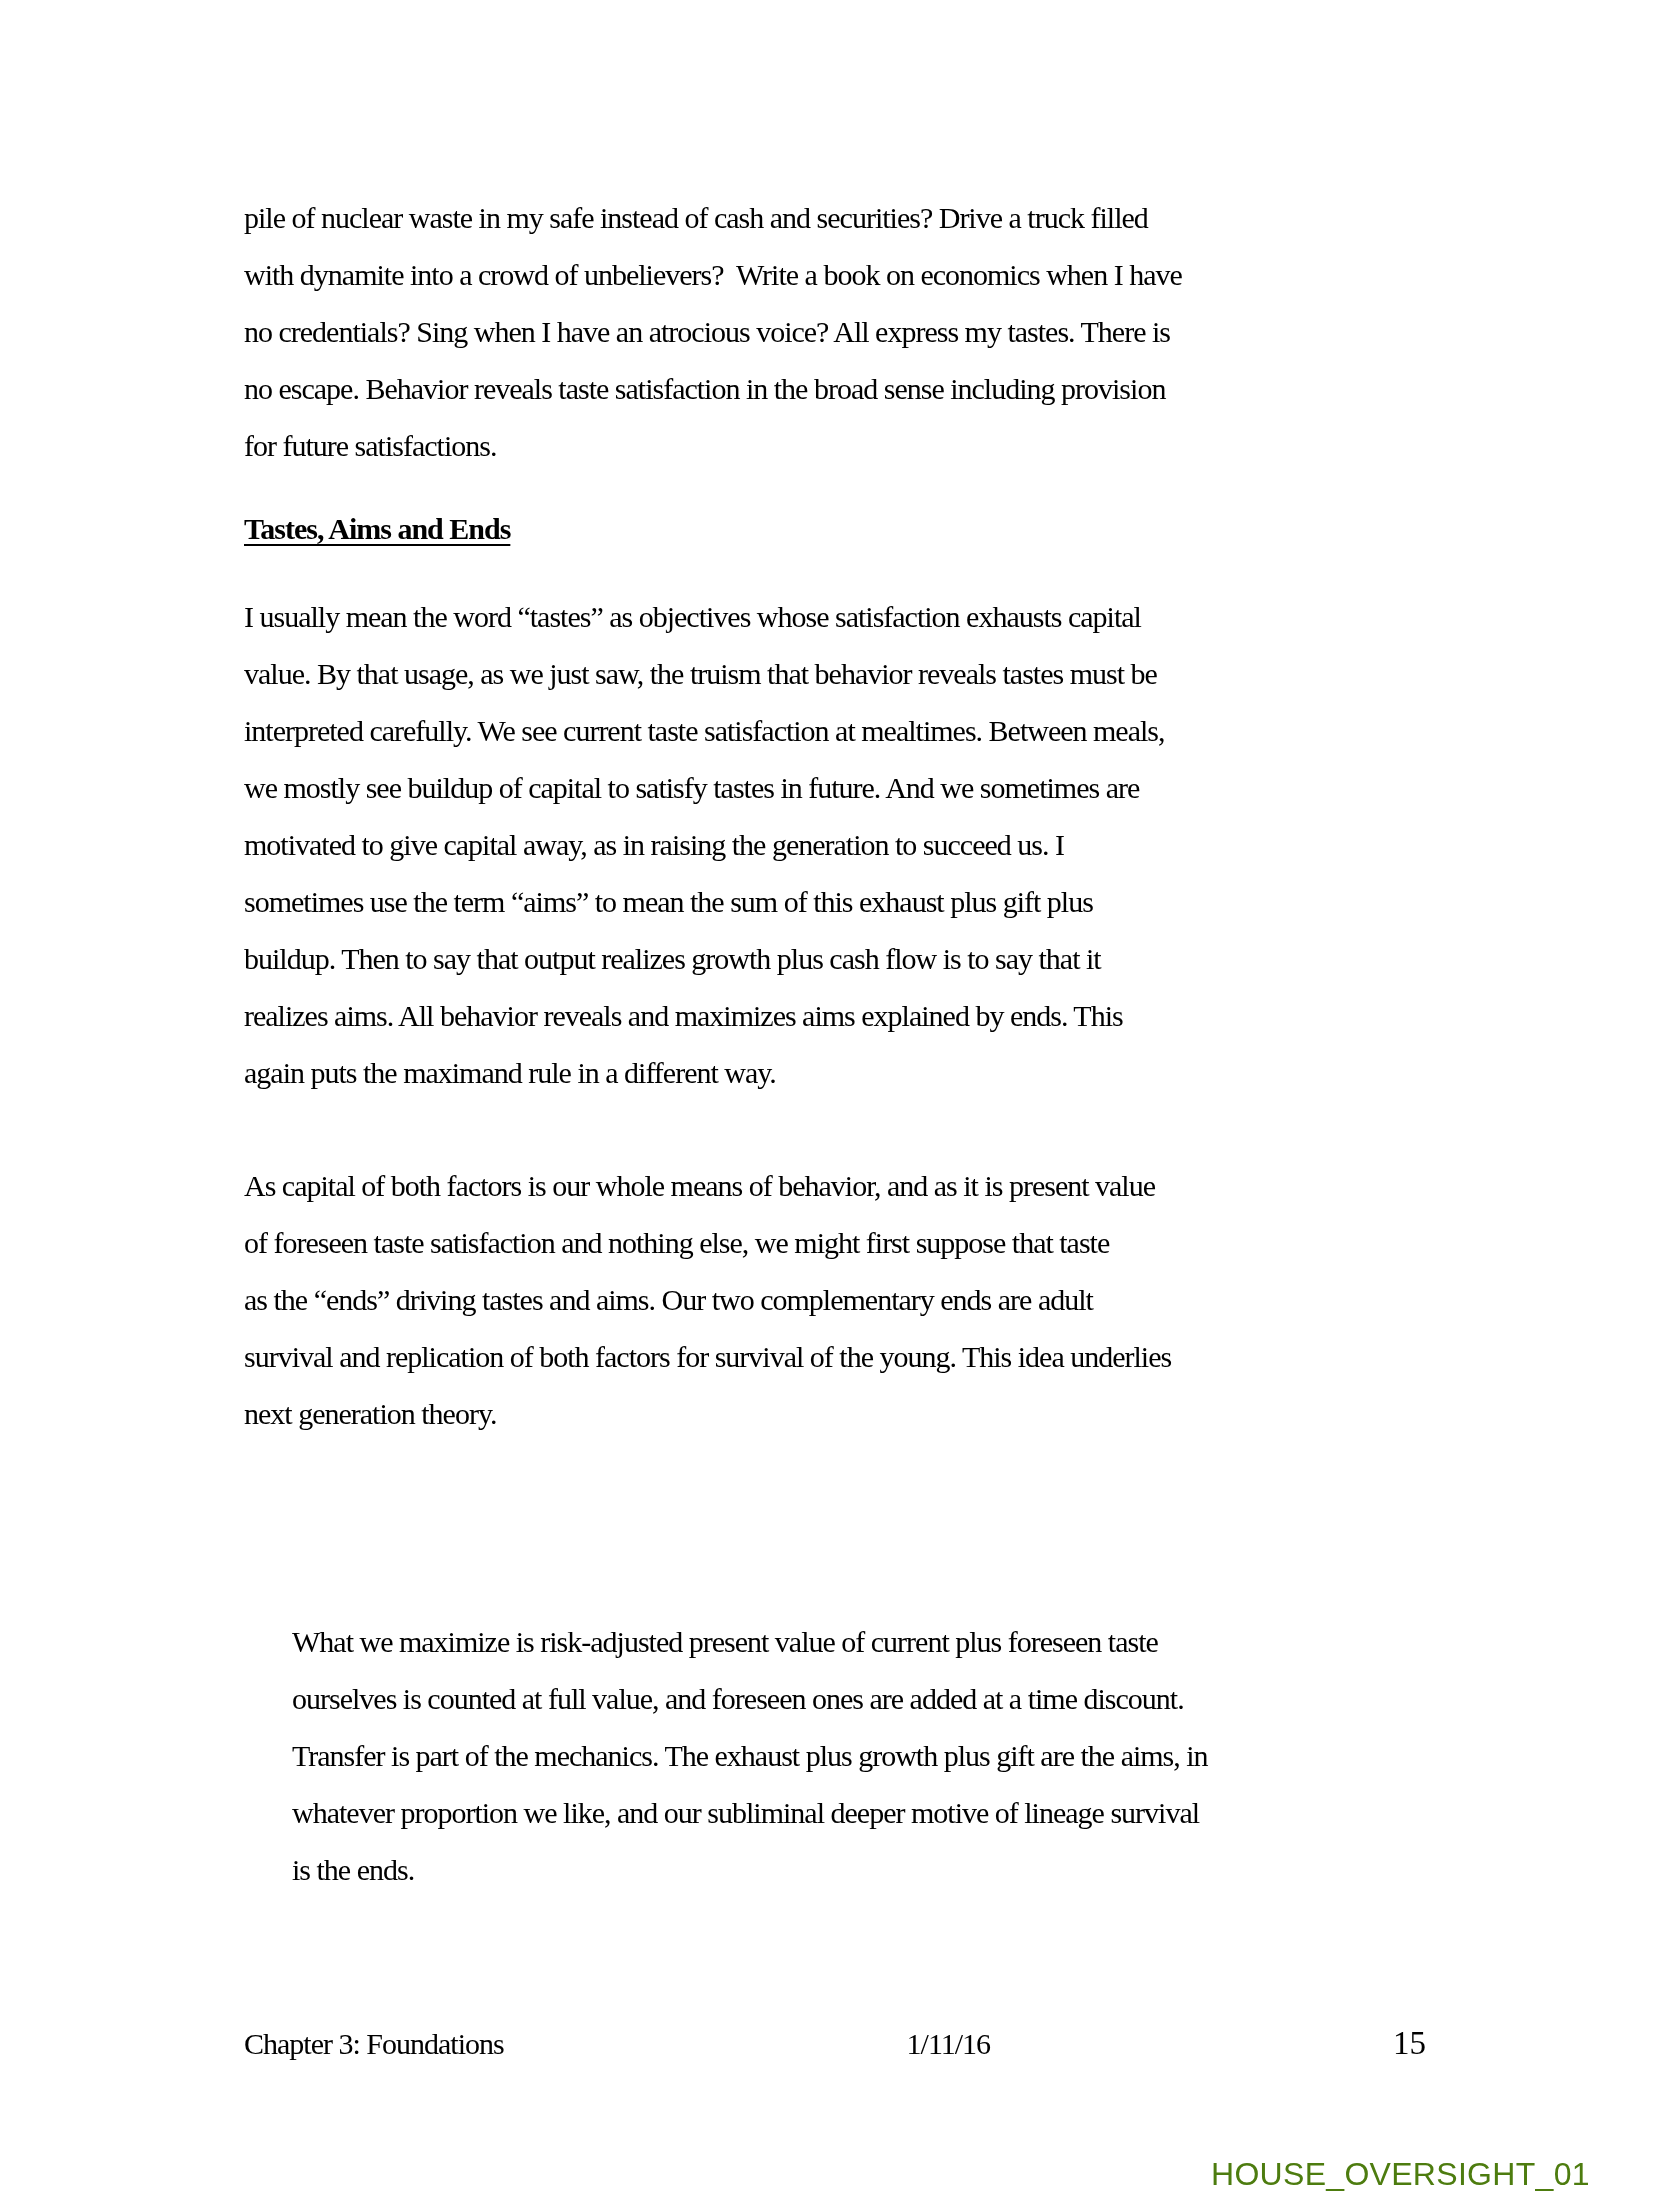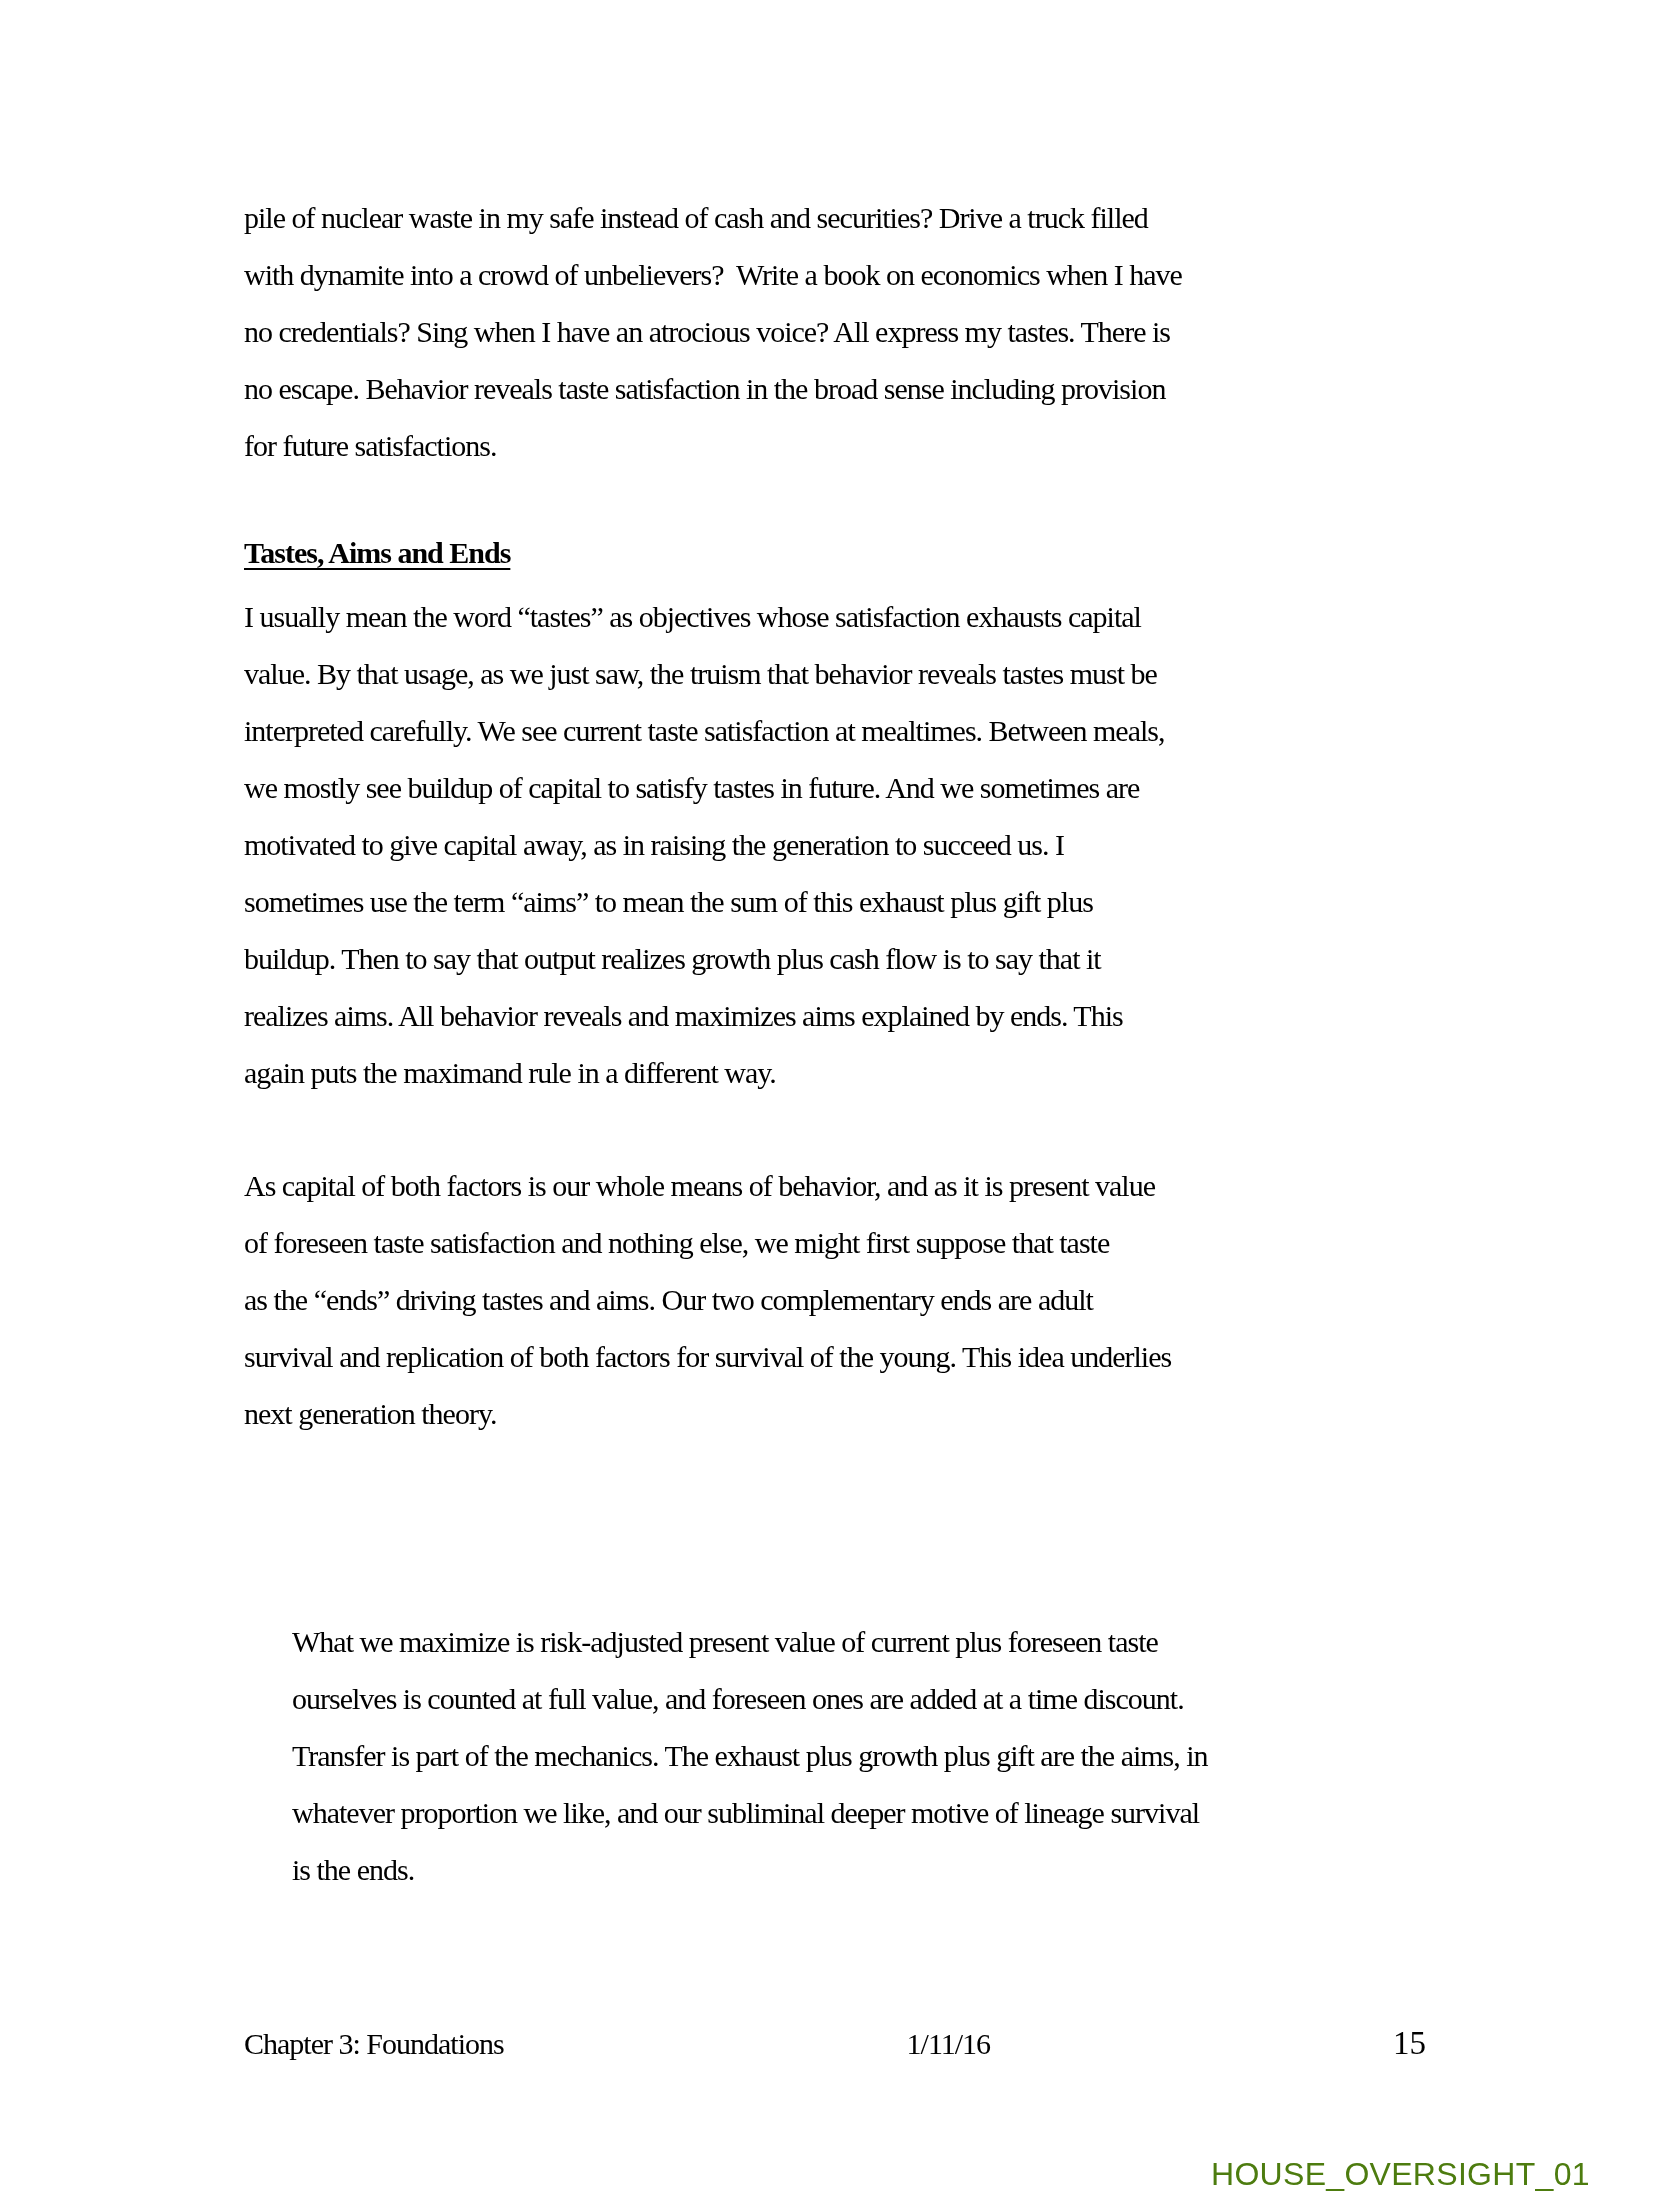--- a/index.html
+++ b/index.html
@@ -68,21 +68,21 @@
 <div id="page">
 
   <div class="block" style="top: 189px;">
     <div class="line">pile of nuclear waste in my safe instead of cash and securities? Drive a truck filled</div>
     <div class="line">with dynamite into a crowd of unbelievers?  Write a book on economics when I have</div>
     <div class="line">no credentials? Sing when I have an atrocious voice? All express my tastes. There is</div>
     <div class="line">no escape. Behavior reveals taste satisfaction in the broad sense including provision</div>
     <div class="line">for future satisfactions.</div>
   </div>
 
-  <div class="block" style="top: 524px;">
+  <div class="block" style="top: 500px;">
     <div class="heading-line">Tastes, Aims and Ends</div>
   </div>
 
   <div class="block" style="top: 588px;">
     <div class="line">I usually mean the word “tastes” as objectives whose satisfaction exhausts capital</div>
     <div class="line">value. By that usage, as we just saw, the truism that behavior reveals tastes must be</div>
     <div class="line">interpreted carefully. We see current taste satisfaction at mealtimes. Between meals,</div>
     <div class="line">we mostly see buildup of capital to satisfy tastes in future. And we sometimes are</div>
     <div class="line">motivated to give capital away, as in raising the generation to succeed us. I</div>
     <div class="line">sometimes use the term “aims” to mean the sum of this exhaust plus gift plus</div>

